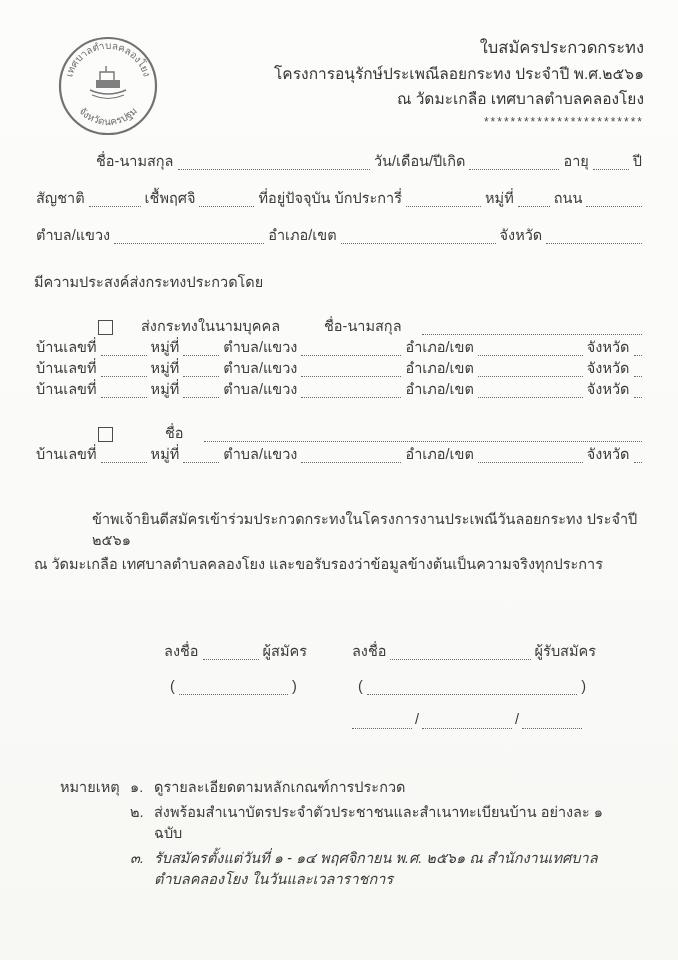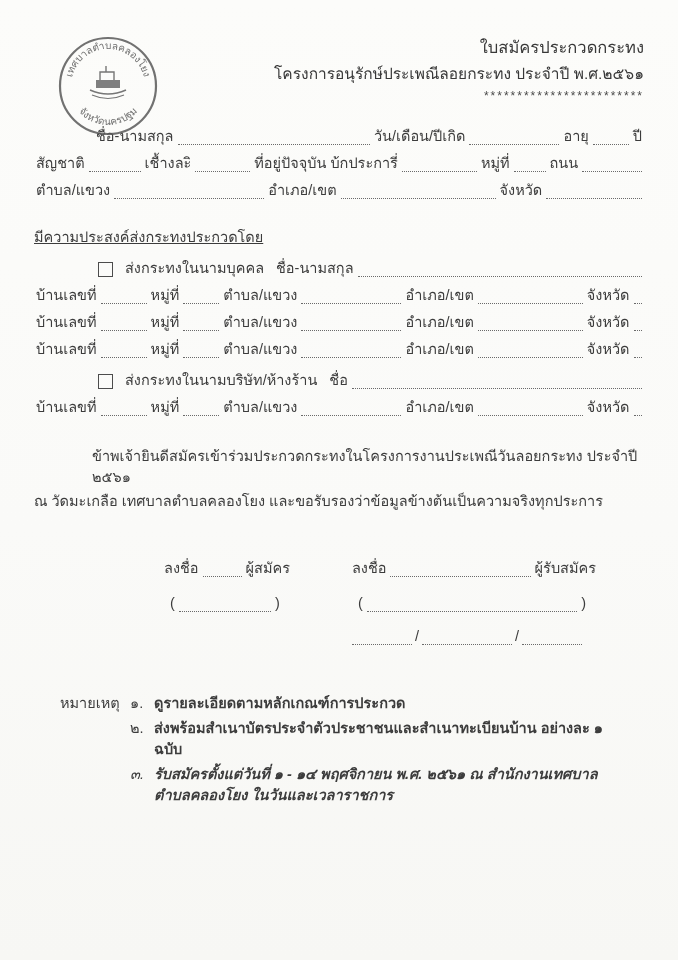--- a/index.html
+++ b/index.html
@@ -17,55 +17,55 @@
   }
   
   .seal{position:absolute;left:56px;top:34px;width:104px;height:104px;opacity:.85;}
   
   .hdr{ text-align:right; color:#383838;}
   .hdr div{margin:0 0 3px 0;}
   .hdr .t1{font-size:16.5px;}
   .hdr .t2,.hdr .t3,.hdr .t4{font-size:15.5px;}
   .hdr .stars{font-size:12px;letter-spacing:2px;color:#4a4a4a;margin-top:2px;}
   
-  .row{display:flex;align-items:flex-end;margin-top:6px;white-space:nowrap;}
+  .row{display:flex;align-items:flex-end;margin-top:16px;white-space:nowrap;}
   .lbl{flex:0 0 auto;padding:0 2px;}
   .dots{flex:0 0 auto;border-bottom:1.6px dotted #6a6a6a;height:1.05em;margin:0 2px 2px 2px;}
   .dots.f{flex:1 1 auto;}
   .w32{width:32px}.w36{width:36px}.w46{width:46px}
   .w52{width:52px}.w55{width:55px}.w60{width:60px}.w75{width:75px}.w90{width:90px}.w100{width:100px}.w105{width:105px}
   .w150{width:150px}.w155{width:155px}.w175{width:175px}
   .ind60{padding-left:60px;}
   
-  .intent-h{margin-top:26px;text-decoration:underline;}
-  .opt{margin-top:10px;padding-left:64px;}
+  .intent-h{margin-top:26px;}
+  .opt{margin-top:23px;padding-left:64px;gap:16px;}
   .chk{
     flex:0 0 auto;width:13px;height:13px;border:1.6px solid #4c4c4c;
     margin:0 10px 2px 0;background:transparent;
   }
   .opt .gap{width:8px;flex:0 0 auto;}
-  .addr{margin-top:6px;justify-content:flex-end;}
-  
-  .decl{margin-top:28px;}
+  .addr{margin-top:0;justify-content:flex-end;}
+  
+  .decl{margin-top:44px;}
   .decl .l1{padding-left:58px;}
   .decl .l2{margin-top:3px;}
   
-  .sigs{display:flex;margin-top:46px;padding:0 46px 0 128px;gap:58px;}
+  .sigs{display:flex;margin-top:66px;padding:0 46px 0 128px;gap:41px;}
   .sig-col{flex:1 1 0;}
   .sig-col .row{margin-top:0;}
   .sig-col .paren{margin-top:14px;padding:0 10px 0 6px;}
   .sig-col .dateln{margin-top:12px;padding-right:14px;}
   .slash{flex:0 0 auto;padding:0 1px;}
   
   .notes{display:flex;margin-top:46px;padding-right:36px;}
   .notes-h{flex:0 0 96px;padding-left:26px;box-sizing:border-box;}
   .notes-list{flex:1 1 auto;}
   .note{display:flex;margin-bottom:4px;white-space:normal;}
   .note .no{flex:0 0 24px;}
-  .note .tx{flex:1 1 auto;font-weight:bold;}
+  .note .tx{flex:1 1 auto;}
   .note.it{font-style:italic;}
 </style>
 </head>
 <body>
 
 <div class="page">
 
   <svg class="seal" viewBox="0 0 104 104">
     <circle cx="52" cy="52" r="48" fill="none" stroke="#5a5a5a" stroke-width="2.2"></circle>
     <defs>
@@ -83,37 +83,38 @@
       <path d="M 36,61 Q 52,68 68,61" stroke-width="1.2"></path>
       <rect x="40" y="46" width="24" height="8" fill="#6a6a6a" stroke="none"></rect>
       <path d="M 44,46 L 44,38 L 58,38 L 58,46" stroke-width="1.4"></path>
       <path d="M 50,38 L 50,32" stroke-width="1.4"></path>
     </g>
   </svg>
 
   <div class="hdr">
     <div class="t1">ใบสมัครประกวดกระทง</div>
     <div class="t2">โครงการอนุรักษ์ประเพณีลอยกระทง  ประจำปี พ.ศ.๒๕๖๑</div>
+    <div class="t4">ณ  วัดมะเกลือ  เทศบาลตำบลคลองโยง</div>
     <div class="stars">************************</div>
   </div>
 
   <div class="row ind60" style="margin-top:20px;">
     <span class="lbl">ชื่อ-นามสกุล</span>
     <span class="dots f"></span>
     <span class="lbl">วัน/เดือน/ปีเกิด</span>
     <span class="dots w90"></span>
     <span class="lbl">อายุ</span>
     <span class="dots w36"></span>
     <span class="lbl">ปี</span>
   </div>
 
   <div class="row">
     <span class="lbl">สัญชาติ</span>
     <span class="dots w52"></span>
-    <span class="lbl">เชื้างละิ</span>
+    <span class="lbl">เชื้พฤศจิ</span>
     <span class="dots w55"></span>
     <span class="lbl">ที่อยู่ปัจจุบัน บ้กประการี่</span>
     <span class="dots w75"></span>
     <span class="lbl">หมู่ที่</span>
     <span class="dots w32"></span>
     <span class="lbl">ถนน</span>
     <span class="dots f"></span>
   </div>
 
   <div class="row">
@@ -169,21 +170,20 @@
     <span class="lbl">ตำบล/แขวง</span>
     <span class="dots w100"></span>
     <span class="lbl">อำเภอ/เขต</span>
     <span class="dots w105"></span>
     <span class="lbl">จังหวัด</span>
     <span class="dots f"></span>
   </div>
 
   <div class="row opt">
     <span class="chk"></span>
-    <span class="lbl">ส่งกระทงในนามบริษัท/ห้างร้าน</span>
     <span class="gap"></span>
     <span class="lbl">ชื่อ</span>
     <span class="dots f"></span>
   </div>
   <div class="row addr">
     <span class="lbl">บ้านเลขที่</span>
     <span class="dots w46"></span>
     <span class="lbl">หมู่ที่</span>
     <span class="dots w36"></span>
     <span class="lbl">ตำบล/แขวง</span>

